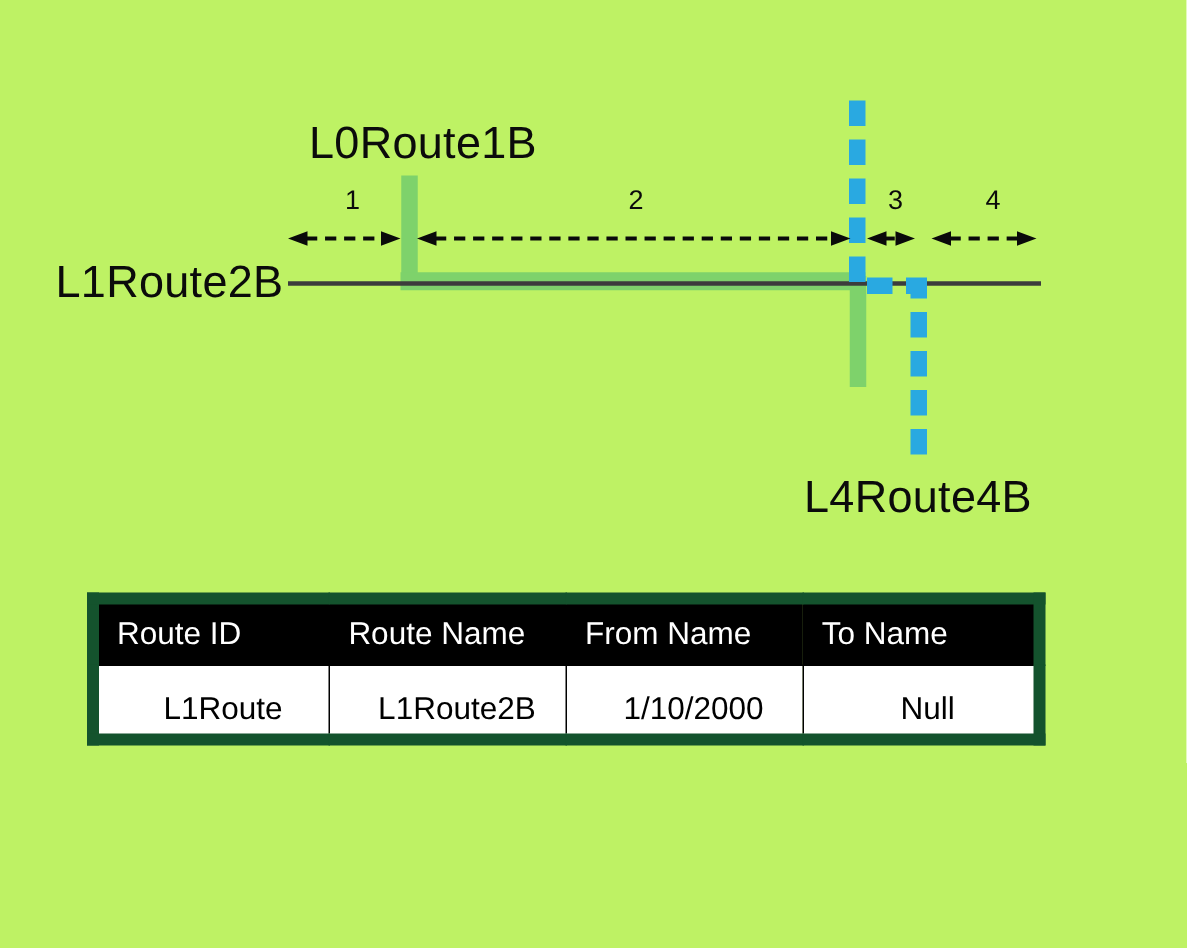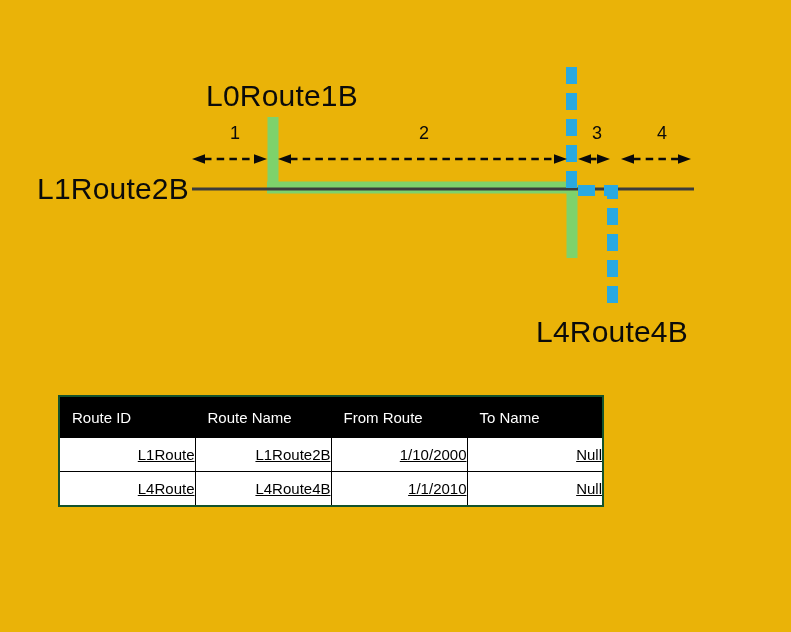--- a/index.html
+++ b/index.html
@@ -1,19 +1,19 @@
 <!DOCTYPE html>
 <html><head>
 <meta charset="utf-8">
 <style>
   html,body{margin:0;padding:0;background:#ffffff;}
   .canvas{
     position:relative;
     width:791px;height:632px;
-    background:#eab308;
+    background:#bef264;
     font-family:"Liberation Sans", sans-serif;
     overflow:hidden;
   }
   
   .diagram{position:absolute;left:0;top:0;width:791px;height:385px;}
   .diagram svg{position:absolute;left:0;top:0;}
   .dlabel{
     position:absolute;
     font-size:30px;
     line-height:1.0;
@@ -26,44 +26,43 @@
     top:124px;
     transform:translateX(-50%);
     font-size:18px;
     line-height:1.0;
     color:#0b0b0b;
   }
   
   table.route-table{
     position:absolute;
     left:58px;top:395px;
-    width:546px;
+    width:639px;
     border-collapse:collapse;
     table-layout:fixed;
-    border:2px solid #14532d;
-    font-size:15px;
+    border:8px solid #14532d;
+    font-size:21px;
     color:#000;
   }
   table.route-table th{
     background:#000;
     color:#fff;
     font-weight:400;
     text-align:left;
     height:40px;
     padding:0 0 0 12px;
     border:1.5px solid #000;
   }
   table.route-table td{
     background:#fff;
-    text-align:right;
+    text-align:center;
     height:33px;
-    padding:0 0 0 12px;
+    padding:12px 0 0 12px;
     border:1.5px solid #000;
     vertical-align:middle;
-    text-decoration:underline;
   }
 </style>
 </head>
 <body>
 
 <div class="canvas">
 
   <div class="diagram">
 
     <svg width="791" height="385" viewBox="0 0 791 385">
@@ -111,33 +110,27 @@
     <div class="segnum" style="left:424px;">2</div>
     <div class="segnum" style="left:597px;">3</div>
     <div class="segnum" style="left:662px;">4</div>
   </div>
 
   <table class="route-table">
     <thead>
       <tr>
         <th>Route ID</th>
         <th>Route Name</th>
-        <th>From Route</th>
+        <th>From Name</th>
         <th>To Name</th>
       </tr>
     </thead>
     <tbody>
       <tr>
         <td>L1Route</td>
         <td>L1Route2B</td>
         <td>1/10/2000</td>
         <td>Null</td>
       </tr>
-      <tr>
-        <td>L4Route</td>
-        <td>L4Route4B</td>
-        <td>1/1/2010</td>
-        <td>Null</td>
-      </tr>
     </tbody>
   </table>
 
 </div>
 
 </body></html>

